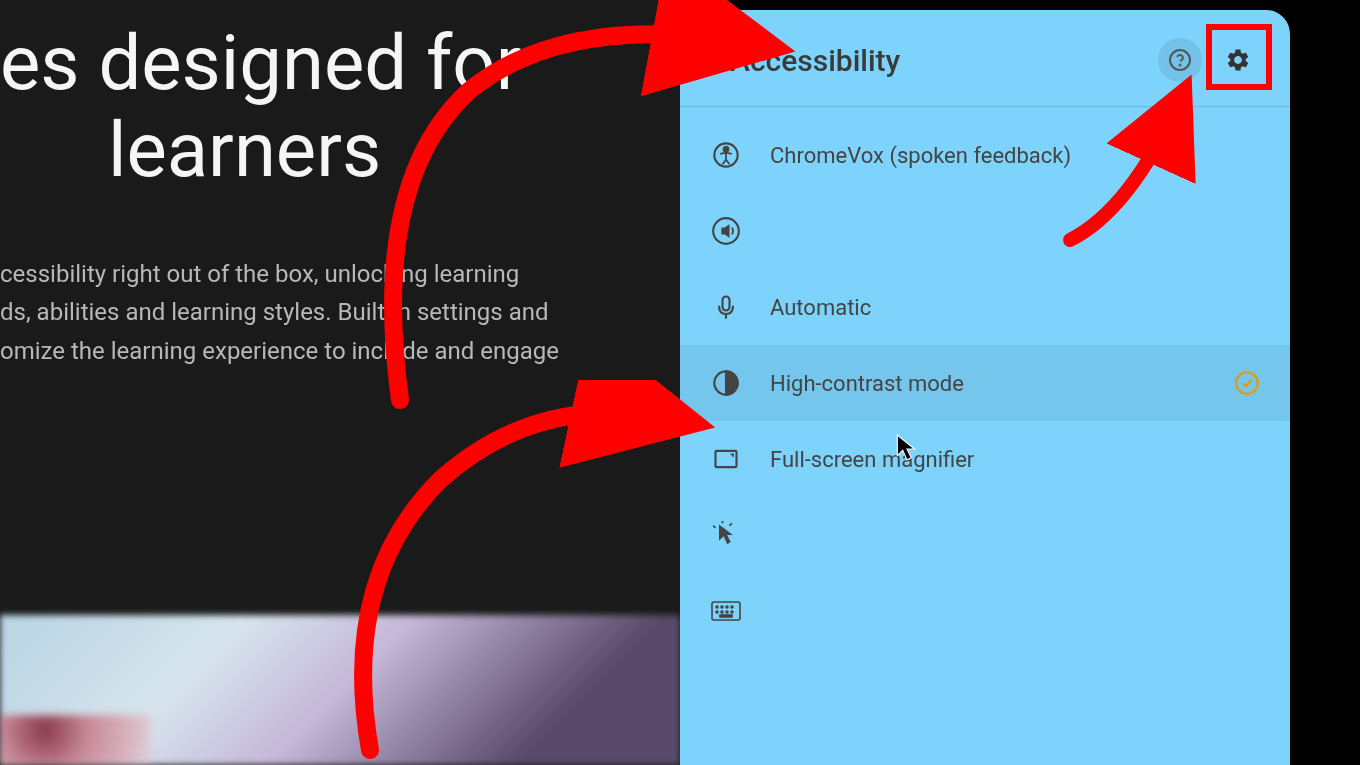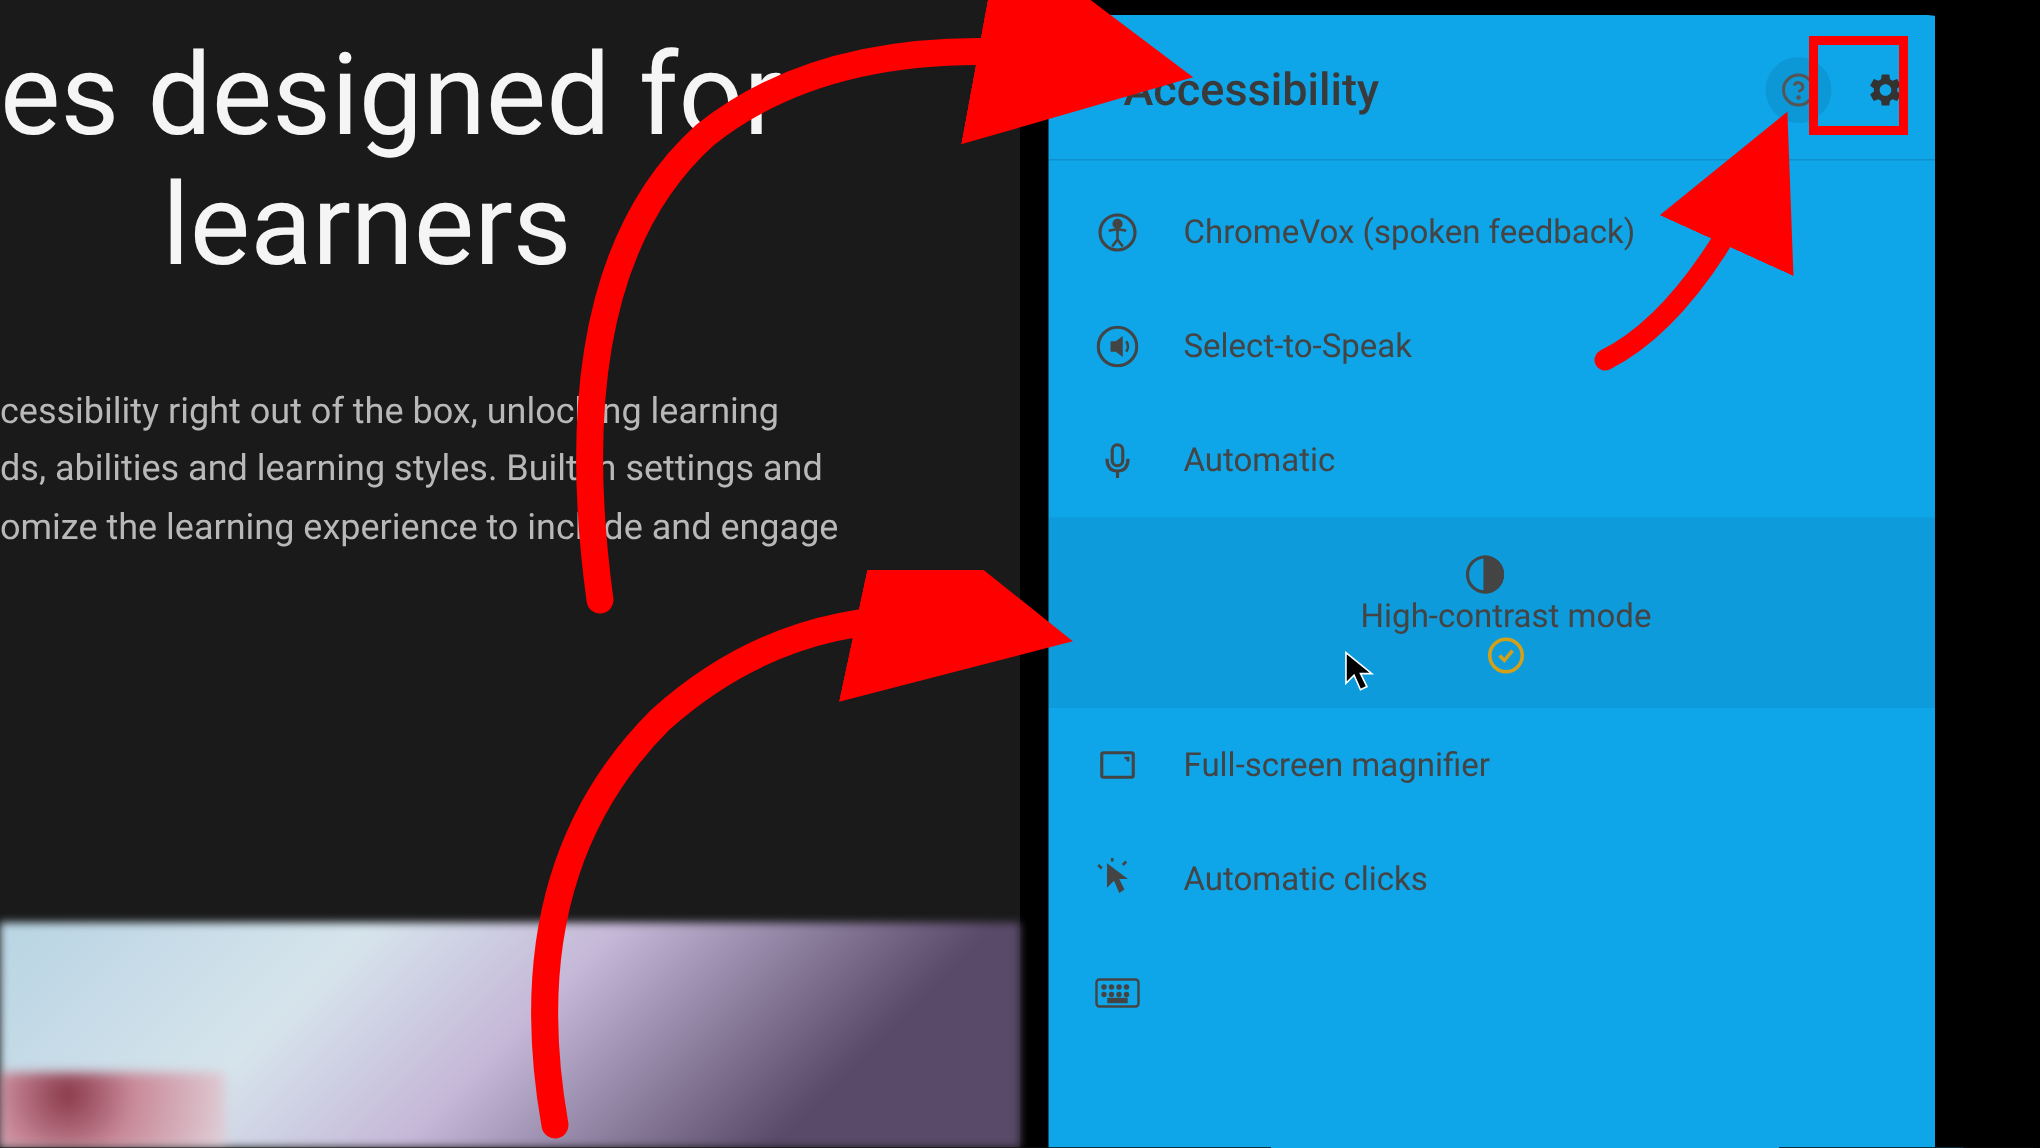--- a/index.html
+++ b/index.html
@@ -44,24 +44,23 @@
       height: 150px;
       background: linear-gradient(135deg, #b8d4e3 0%, #d6e4ec 30%, #c5b8d8 50%, #5a4a6a 80%);
       filter: blur(3px);
     }
     .panel {
       position: absolute;
       top: 10px;
       left: 680px;
       width: 610px;
       height: 755px;
-      background: #0ea5e9;
+      background: #7dd3fc;
       border-radius: 24px 24px 0 0;
       overflow: hidden;
-      margin-left: 19px;
     }
     .panel-header {
       display: flex;
       align-items: center;
       justify-content: space-between;
       padding: 28px 30px 24px 50px;
       border-bottom: 1px solid rgba(0,0,0,0.12);
     }
     .panel-title {
       font-size: 30px;
@@ -96,21 +95,20 @@
     }
     .list-item {
       display: flex;
       align-items: center;
       padding: 22px 30px 22px 30px;
       cursor: pointer;
       position: relative;
     }
     .list-item.highlighted {
       background: rgba(0,0,0,0.06);
-      flex-direction: column;
     }
     .item-icon {
       width: 32px;
       height: 32px;
       margin-right: 28px;
       display: flex;
       align-items: center;
       justify-content: center;
       flex-shrink: 0;
     }
@@ -211,21 +209,20 @@
     </div>
 
     <div class="list-item">
       <div class="item-icon">
         <svg width="28" height="28" viewBox="0 0 24 24" fill="#444">
           <circle cx="12" cy="12" r="11" fill="none" stroke="#444" stroke-width="1.8"></circle>
           <path d="M8 9 L8 15 L11 15 L15 18 L15 6 L11 9 Z"></path>
           <path d="M17 9 Q19 12 17 15" fill="none" stroke="#444" stroke-width="1.5"></path>
         </svg>
       </div>
-      <div class="item-label">Select-to-Speak</div>
     </div>
 
     <div class="list-item">
       <div class="item-icon">
         <svg width="28" height="28" viewBox="0 0 24 24" fill="none" stroke="#444" stroke-width="1.8">
           <rect x="9" y="3" width="6" height="12" rx="3"></rect>
           <path d="M6 11 Q6 18 12 18 Q18 18 18 11"></path>
           <line x1="12" y1="18" x2="12" y2="22"></line>
         </svg>
       </div>
@@ -259,21 +256,20 @@
     </div>
 
 
     <div class="list-item">
       <div class="item-icon">
         <svg width="28" height="28" viewBox="0 0 24 24" fill="#444">
           <path d="M6 3 L6 17 L10 13 L13 20 L16 18 L13 12 L18 12 Z"></path>
           <path d="M3 6 L1 4 M9 2 L9 0 M15 4 L17 2" stroke="#444" stroke-width="1.5"></path>
         </svg>
       </div>
-      <div class="item-label">Automatic clicks</div>
     </div>
 
     <div class="list-item" style="padding-bottom: 4px;">
       <div class="item-icon">
         <svg width="30" height="20" viewBox="0 0 30 20" fill="none" stroke="#444" stroke-width="1.6">
           <rect x="1" y="1" width="28" height="18" rx="2"></rect>
           <circle cx="6" cy="6" r="1" fill="#444"></circle>
             <circle cx="11" cy="6" r="1" fill="#444"></circle>
             <circle cx="16" cy="6" r="1" fill="#444"></circle>
             <circle cx="21" cy="6" r="1" fill="#444"></circle>

